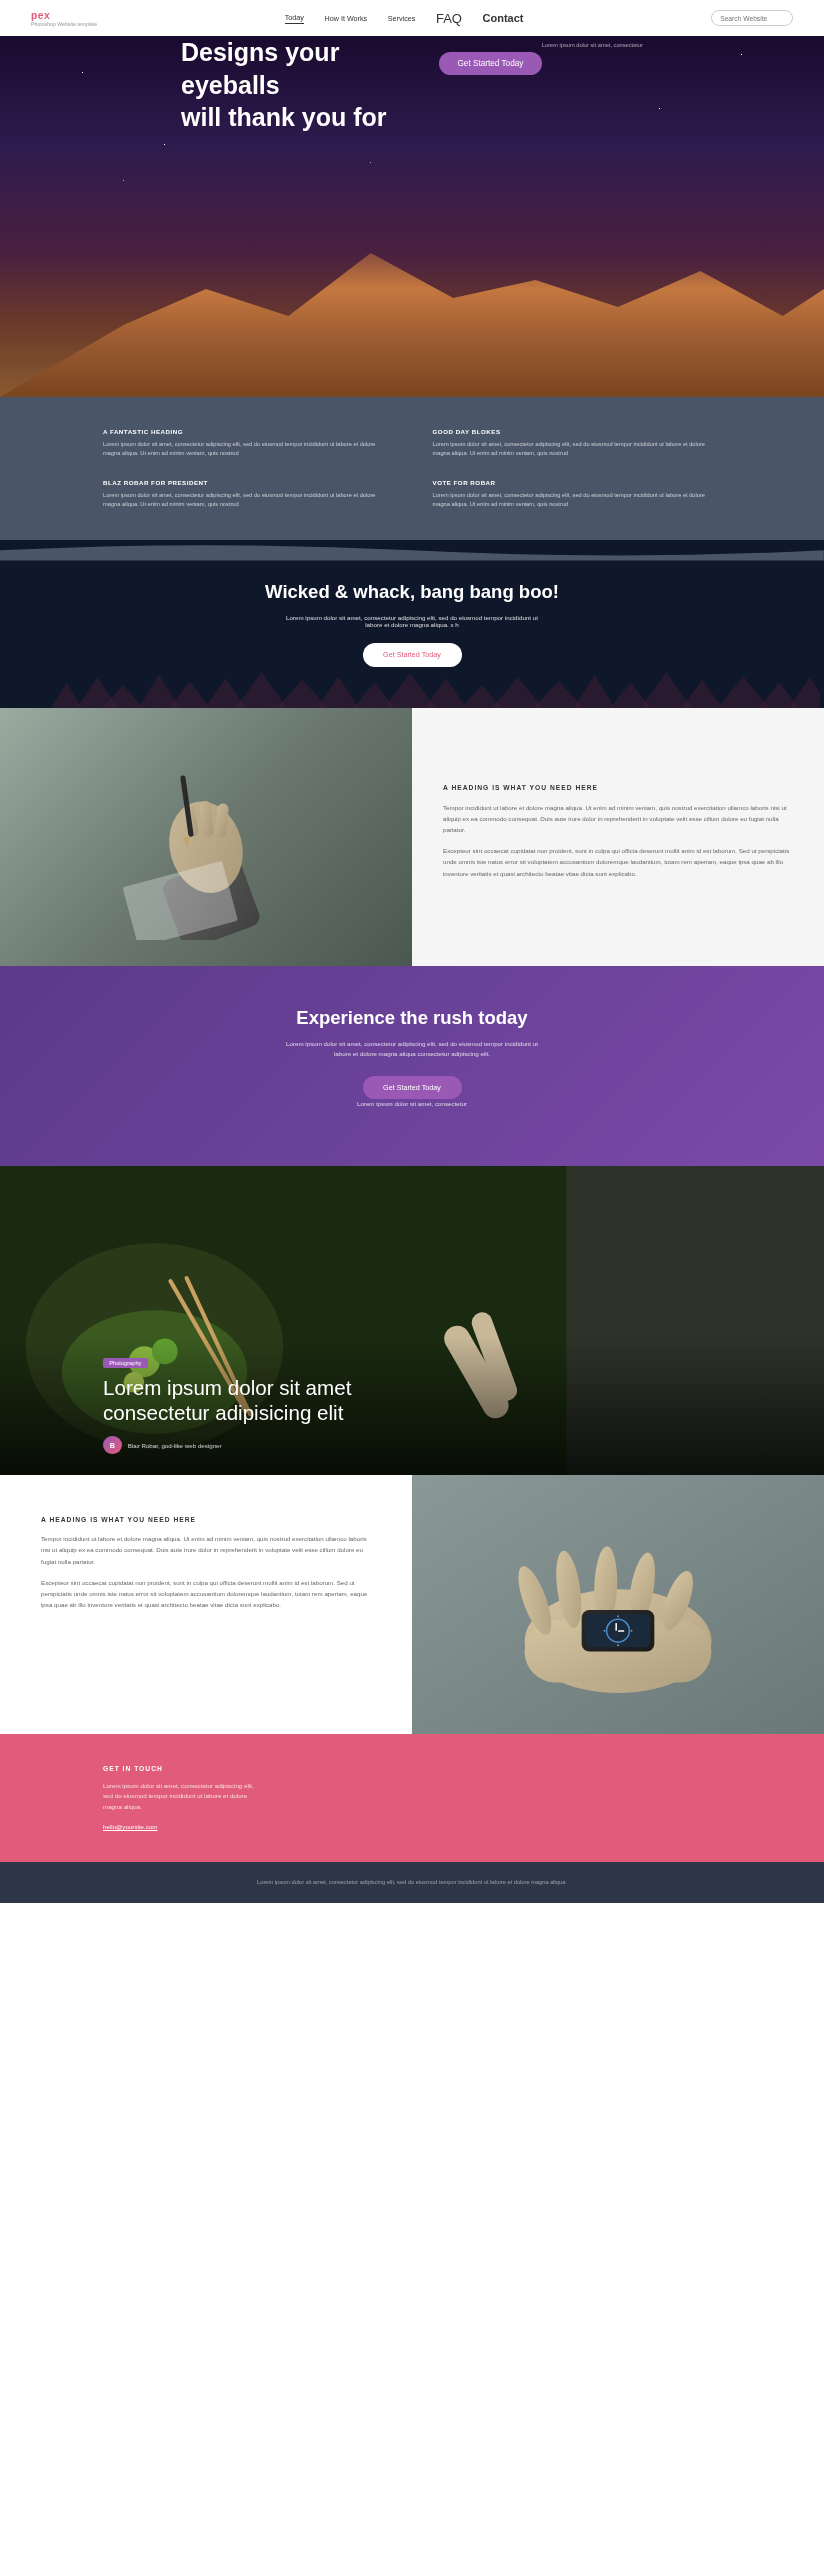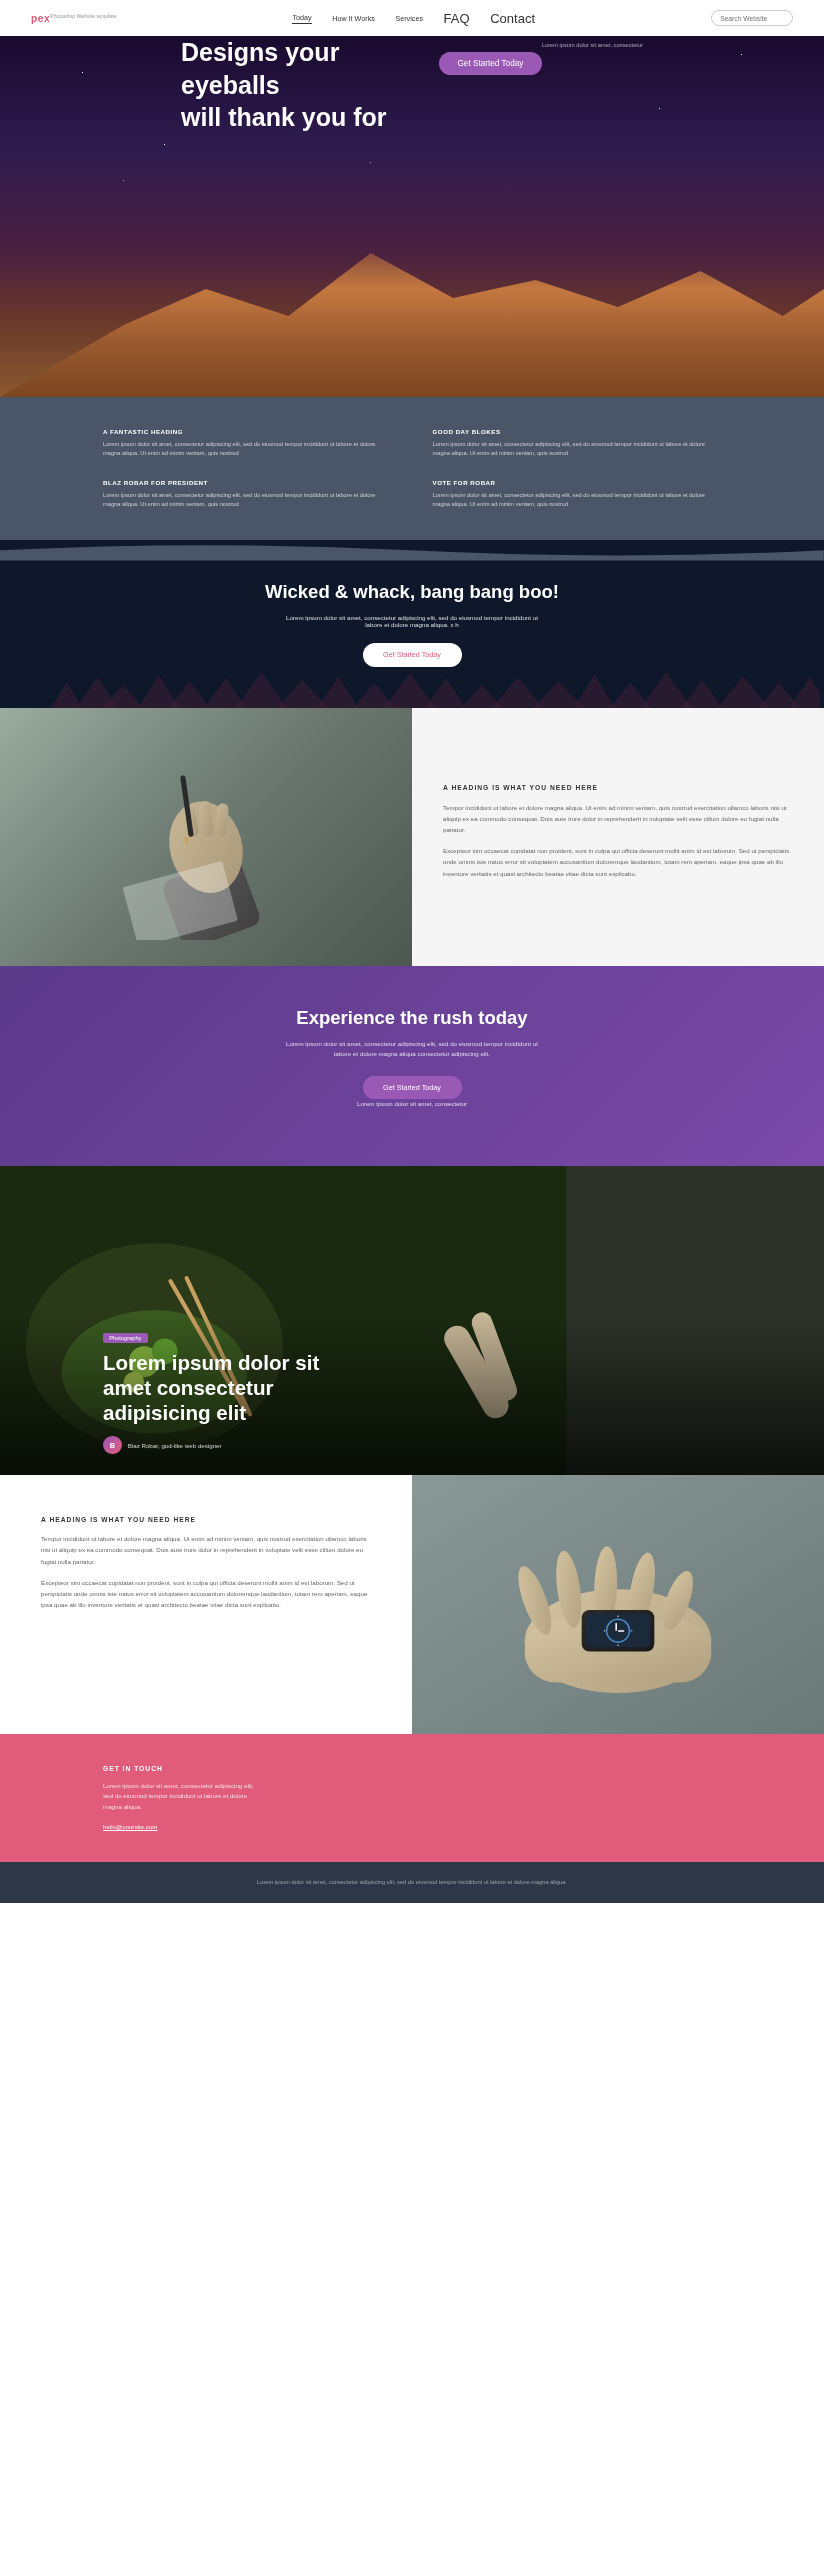--- a/index.html
+++ b/index.html
@@ -250,21 +250,21 @@
       color: #fff;
       padding: 2.1px 6.2px;
       border-radius: 2.1px;
       font-size: 5.7px;
       display: inline-block;
       margin-bottom: 8.2px;
     }
     .food-title {
       color: #fff;
       font-size: 20.6px;
-      font-weight: bold;
+      font-weight: normal;
       line-height: 1.2;
       max-width: 258px;
       margin-bottom: 10.3px;
     }
     .food-author {
       display: flex;
       align-items: center;
       gap: 6.2px;
     }
     .food-avatar {
@@ -347,30 +347,30 @@
     .bottom-bar p {
       color: rgba(255,255,255,0.5);
       font-size: 5.7px;
       line-height: 1.6;
     }
   </style>
 </head>
 <body>
 
 <nav>
-  <div style="display:flex;">
+  <div style="display:flex;flex-direction:column;">
     <span style="color:#e05c7a;font-weight:bold;font-size:10.3px;letter-spacing:0.5px;">pex</span>
     <span style="font-size:5.2px;color:#999;">Photoshop Website template</span>
   </div>
   <div style="display:flex;gap:20.6px;align-items:center;">
     <a href="#" style="text-decoration:none;color:#333;font-size:7.2px;border-bottom:1px solid #333;padding-bottom:1px;">Today</a>
     <a href="#" style="text-decoration:none;color:#333;font-size:7.2px;">How It Works</a>
     <a href="#" style="text-decoration:none;color:#333;font-size:7.2px;">Services</a>
     <a href="#" style="text-decoration:none;color:#333;font-size:13px;">FAQ</a>
-    <a href="#" style="text-decoration:none;color:#333;font-size:13px;">Contact</a>
+    <a href="#" style="text-decoration:none;color:#333;font-size:11px;font-weight:bold;">Contact</a>
   </div>
   <div>
     <input type="text" style="border: 0.5px solid rgb(204, 204, 204); border-radius: 10.3px; padding: 3.1px 8.2px; font-size: 6.7px; width: 82px; outline: none;" placeholder="Search Website">
   </div>
 </nav>
 
 <section class="hero">
   <div class="hero-stars"></div>
   <div class="hero-mountain"></div>
   <h1>

